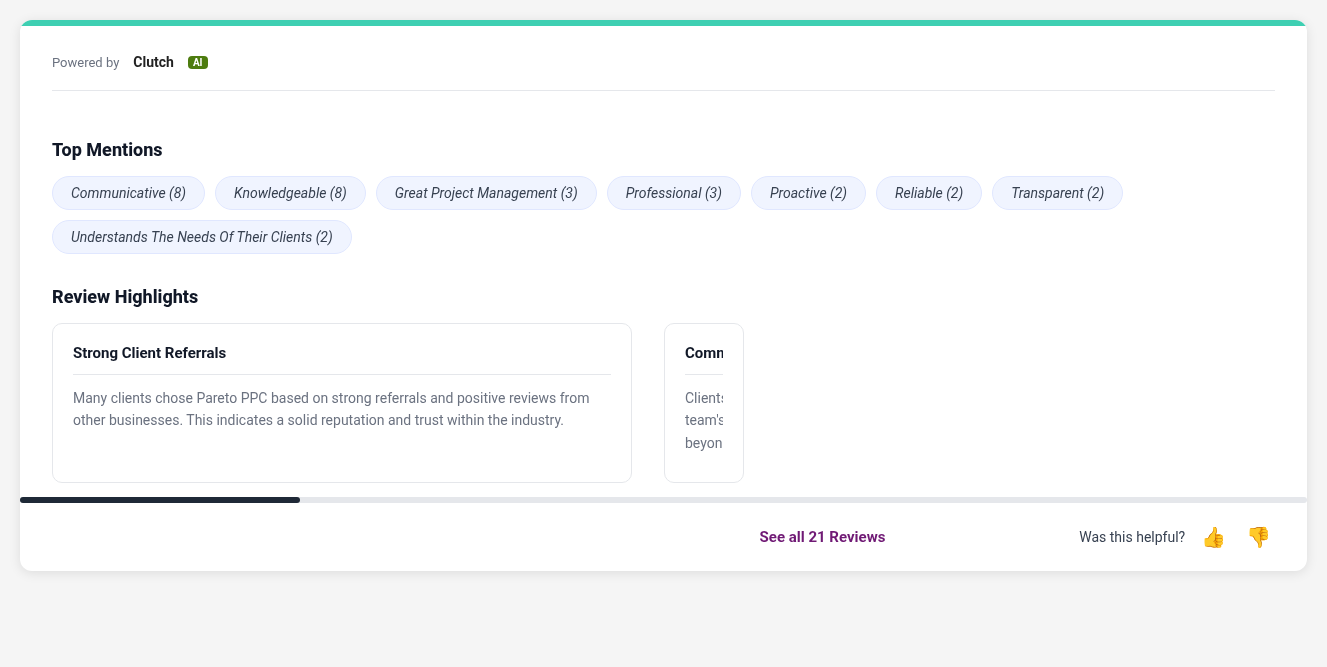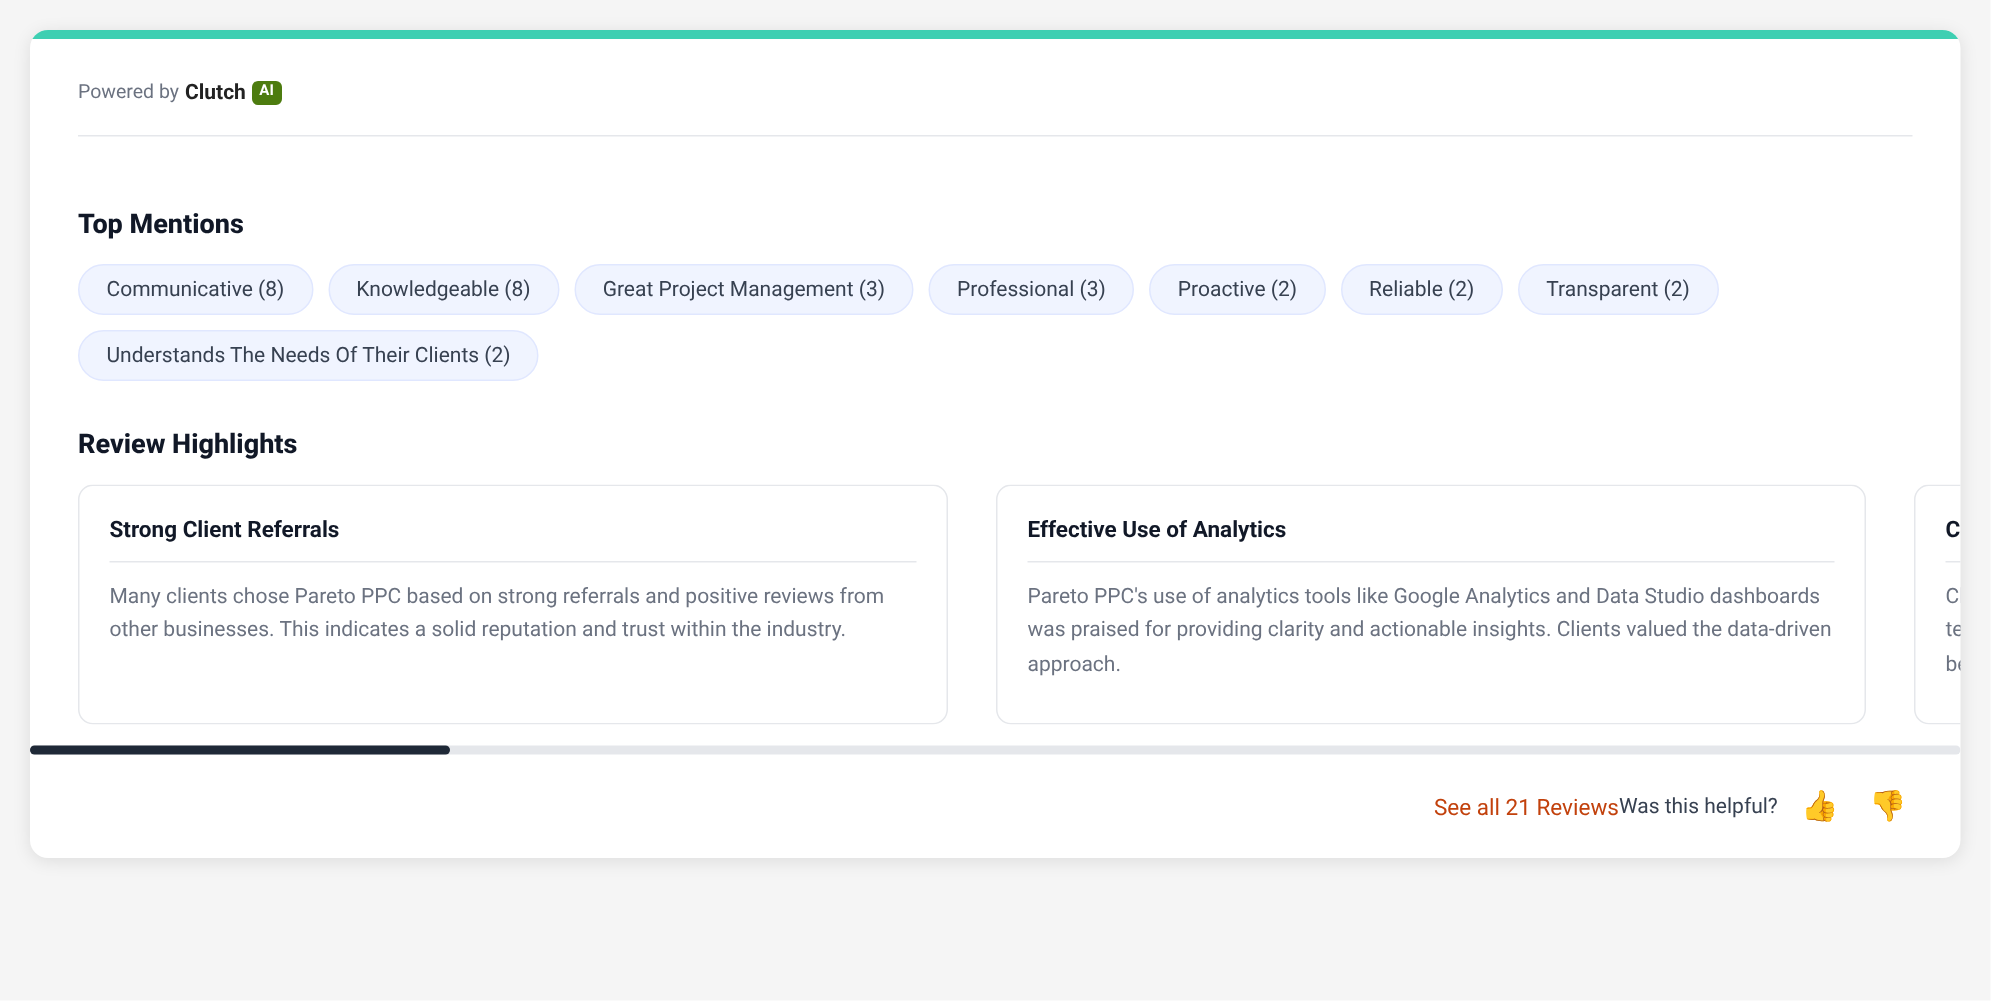--- a/index.html
+++ b/index.html
@@ -37,21 +37,22 @@
       border-bottom: 1px solid #e5e7eb;
       padding-bottom: 20px;
     }
     .header-title {
       font-size: 26px;
       font-weight: 800;
       color: #111827;
     }
     .powered-by {
       display: flex;
-      gap: 4px;
+      align-items: center;
+      gap: 14px;
       font-size: 13px;
       color: #6b7280;
     }
     .clutch-logo {
       font-weight: 700;
       color: #222;
       font-size: 14px;
     }
     .ai-badge {
       background: #4d7c0f;
@@ -84,20 +85,21 @@
     .tag {
       background: #f0f4ff;
       color: #374151;
       border-radius: 20px;
       padding: 8px 18px;
       font-size: 14px;
       font-weight: 400;
       border: 1px solid #e0e7ff;
       cursor: pointer;
       white-space: nowrap;
+      font-style: italic;
     }
     .review-highlights-title {
       font-size: 18px;
       font-weight: 800;
       color: #111827;
       margin-bottom: 16px;
     }
     .highlights-row {
       display: flex;
       gap: 32px;
@@ -149,26 +151,26 @@
       border-radius: 3px;
       width: 280px;
     }
     .footer {
       display: flex;
       align-items: center;
       justify-content: space-between;
       padding: 18px 32px;
     }
     .see-all {
-      color: #c2410c;
+      color: #701a75;
       font-size: 15px;
-      font-weight: 400;
+      font-weight: 700;
       cursor: pointer;
       flex: 1;
-      text-align: right;
+      text-align: center;
     }
     .helpful-section {
       display: flex;
       align-items: center;
       gap: 12px;
       font-size: 14px;
       color: #374151;
     }
     .helpful-btn {
       background: none;
@@ -206,24 +208,20 @@
           <span class="tag">Transparent (2)</span>
           <span class="tag">Understands The Needs Of Their Clients (2)</span>
         </div>
 
         <div class="review-highlights-title">Review Highlights</div>
         <div class="highlights-row">
           <div class="highlight-card">
             <div class="highlight-card-title">Strong Client Referrals</div>
             <div class="highlight-card-text">Many clients chose Pareto PPC based on strong referrals and positive reviews from other businesses. This indicates a solid reputation and trust within the industry.</div>
           </div>
-          <div class="highlight-card">
-            <div class="highlight-card-title">Effective Use of Analytics</div>
-            <div class="highlight-card-text">Pareto PPC's use of analytics tools like Google Analytics and Data Studio dashboards was praised for providing clarity and actionable insights. Clients valued the data-driven approach.</div>
-          </div>
           <div class="highlight-card-partial">
             <div class="highlight-card-title" style="white-space:nowrap;overflow:hidden;">Comm</div>
             <div class="highlight-card-text" style="white-space:nowrap;overflow:hidden;">Clients<br>team's<br>beyond</div>
           </div>
         </div>
       </div>
 
     </div>
   </div>
 

